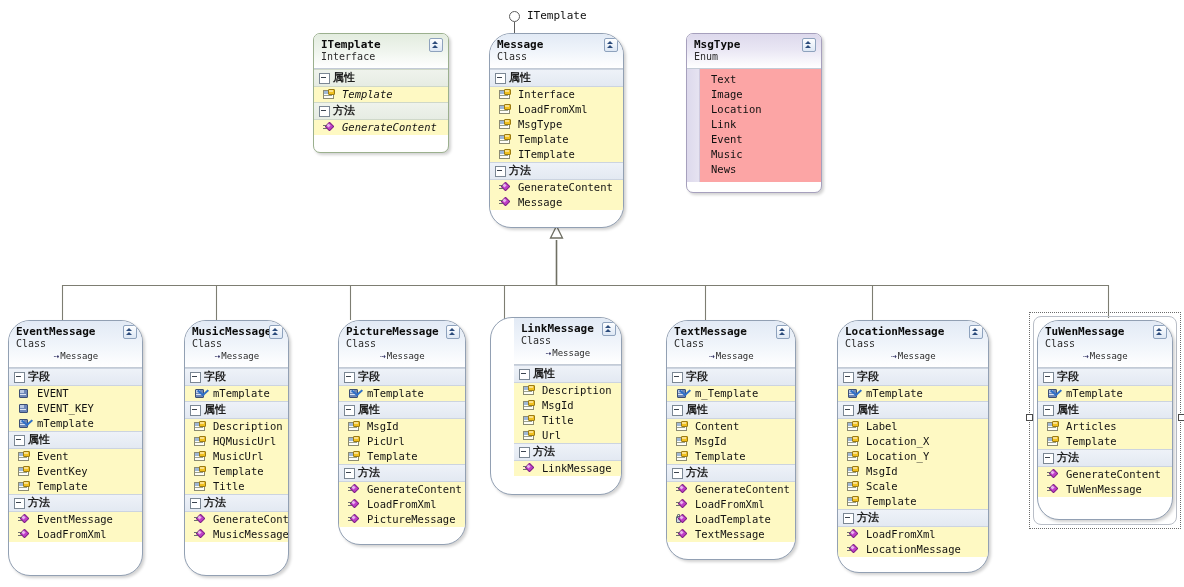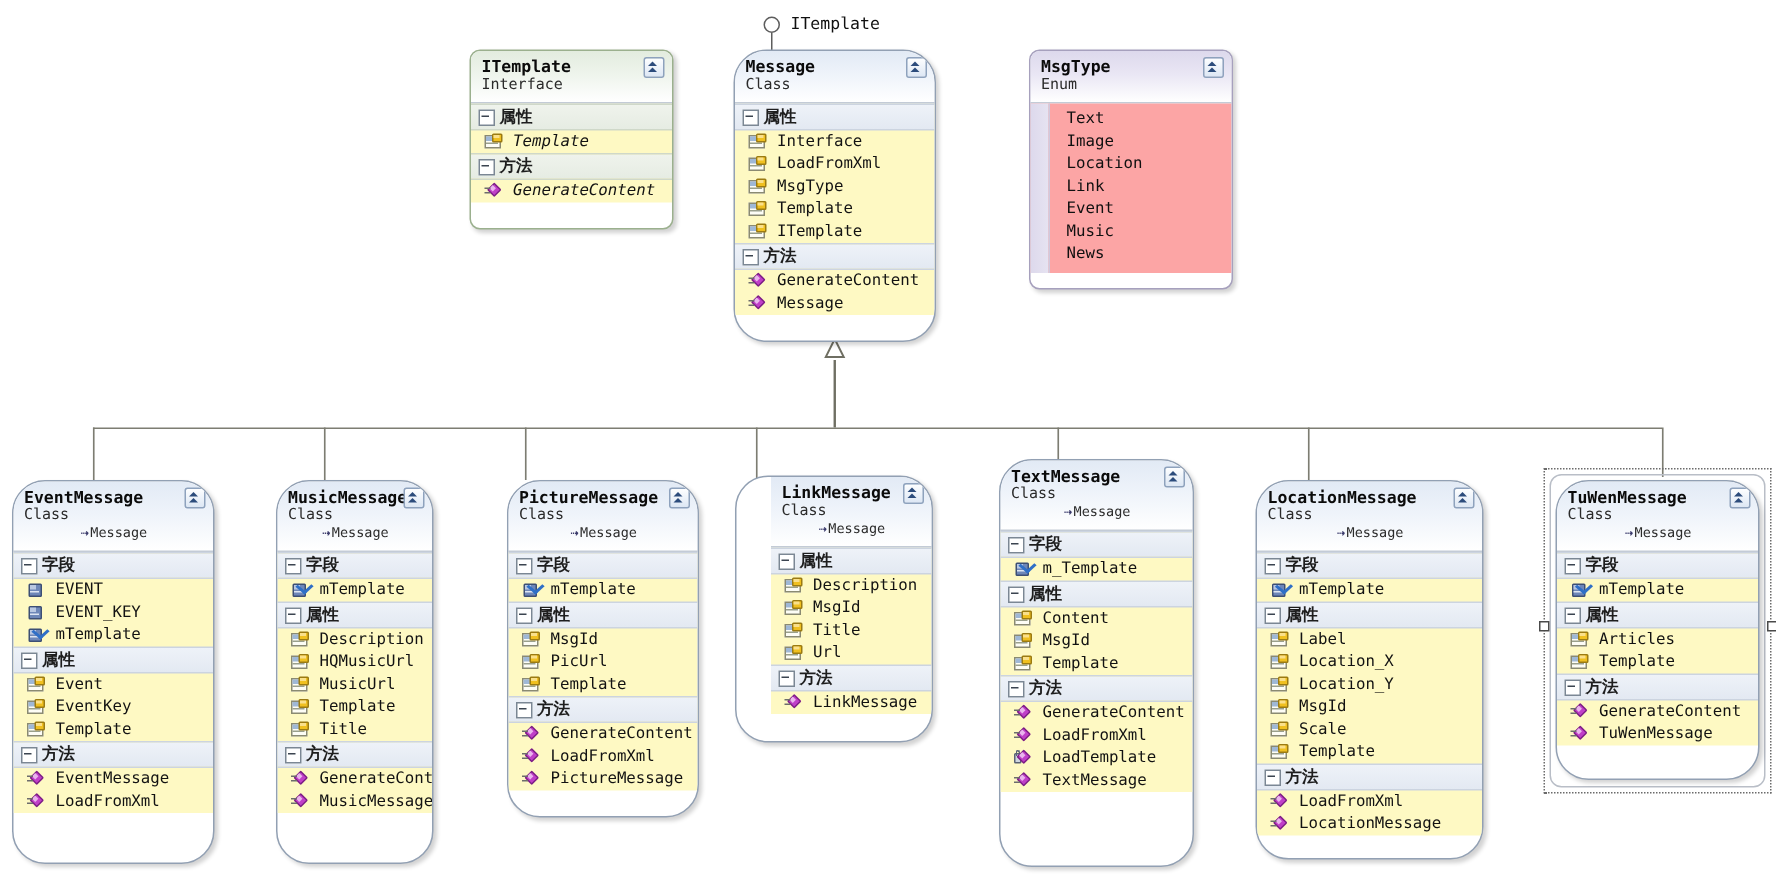--- a/index.html
+++ b/index.html
@@ -545,21 +545,21 @@
       <div class="cmp-title"><span class="expander"></span><span>方法</span></div>
       <div class="mem"><span class="ic mth">
             <i class="c1"></i>
             <i class="c2"></i>
             <i class="c3"></i>
             <i class="c4"></i>
           </span><span>LinkMessage</span></div>
     </div>
   </div>
 
-  <div class="shape cls" style="left:666px;top:306px;width:130px;height:272px;">
+  <div class="shape cls" style="left:666px;top:320px;width:130px;height:240px;">
     <div class="hdr">
       <div class="nm">TextMessage</div>
       <div class="kd">Class</div>
       <div class="base"><span class="arr">⇢</span><span>Message</span></div>
       <span class="chev"></span>
     </div>
     <div class="body">
       <div class="cmp-title"><span class="expander"></span><span>字段</span></div>
       <div class="mem"><span class="ic fld fldp">
             <i class="c1"></i>

